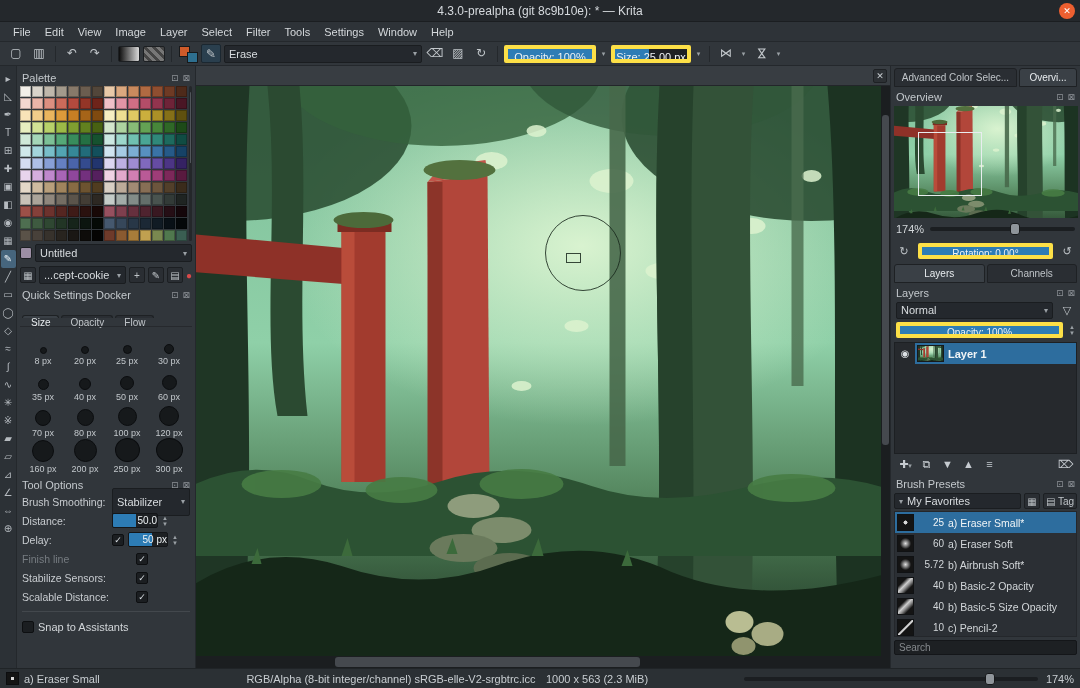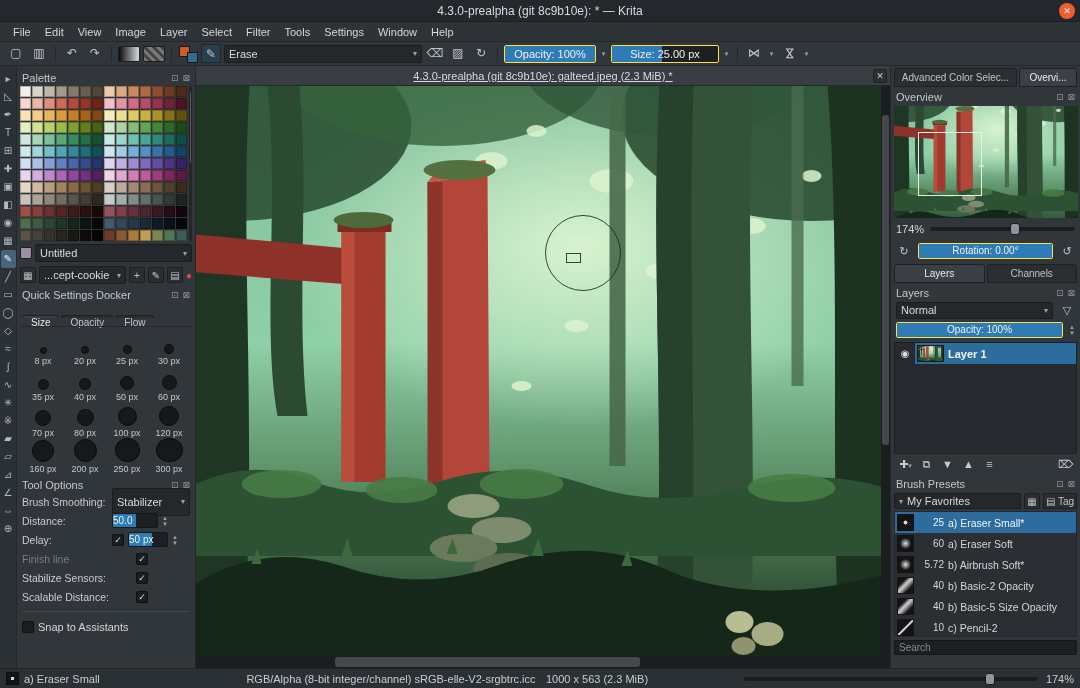--- a/index.html
+++ b/index.html
@@ -22,21 +22,21 @@
   .tb-sep{width:1px;height:16px;background:#24282c;margin:0 3px}
   .chip{width:22px;height:16px;border:1px solid #1c1f22;border-radius:2px;cursor:pointer}
   .chip.gradient{background:linear-gradient(90deg,#0c0c0c,#d9d9d9)}
   .chip.pattern{background:repeating-linear-gradient(45deg,#777 0 3px,#444 3px 6px)}
   .fgbg{position:relative;width:20px;height:18px;cursor:pointer}
   .fgbg .fg{position:absolute;left:1px;top:1px;width:11px;height:11px;background:#cf5b2a;border:1px solid #17191b}
   .fgbg .bg{position:absolute;right:0;bottom:0;width:11px;height:11px;background:#2e6f8f;border:1px solid #17191b}
   .combo{display:flex;align-items:center;background:#24282d;border:1px solid #1a1d20;border-radius:2px;
          height:18px;padding:0 4px;gap:4px;color:#d8dcdf;cursor:pointer}
   .combo .caret{margin-left:auto;color:#9aa0a5;font-size:8px}
-  .kslider{position:relative;height:18px;background:var(--input-dark,#1d2023);border:1px solid #fde047;border-radius:2px;
+  .kslider{position:relative;height:18px;background:var(--input-dark,#1d2023);border:4px solid #fde047;border-radius:2px;
            overflow:hidden;color:#eef2f4;cursor:pointer}
   .kslider .fill{position:absolute;left:0;top:0;bottom:0;background:var(--slider-fill,#2d7cb5)}
   .kslider .lbl{position:relative;display:block;text-align:center;line-height:16px;font-size:11px;white-space:nowrap}
   .mini-caret{width:9px;height:18px;line-height:18px;font-size:7px;color:#9aa0a5;text-align:center;cursor:pointer}
 
   
   #main{position:absolute;left:0;top:66px;right:0;bottom:20px}
   #toolstrip{position:absolute;left:0;top:0;bottom:0;width:17px;background:#2c3136;border-right:1px solid #24282c;
              display:flex;flex-direction:column;align-items:center;padding-top:4px}
   .tool{width:15px;height:18px;line-height:18px;text-align:center;font-size:10px;color:#b6bbc0;cursor:pointer;border-radius:2px}
@@ -74,21 +74,21 @@
   .size-lbl{font-size:9px;color:#c2c7cb;line-height:10px}
 
   
   .to-row{display:flex;align-items:center;height:19px;gap:4px;padding:0 2px}
   .to-lab{width:86px;color:#c8ccd0;font-size:10.5px;white-space:nowrap;overflow:hidden}
   .to-lab.dim{color:#767c81}
   .cb{width:12px;height:12px;background:#1b1e21;border:1px solid #0d0f11;border-radius:2px;display:inline-flex;
       align-items:center;justify-content:center;font-size:9px;color:#d8dee2;cursor:pointer;flex:none}
   .cb.checked::after{content:"✓"}
   .spin{position:relative;height:15px;background:var(--input-dark,#1d2023);border:1px solid #141619;border-radius:2px;
-        overflow:hidden;color:#eef2f4;font-size:10px;text-align:left;line-height:13px;cursor:pointer}
+        overflow:hidden;color:#eef2f4;font-size:10px;text-align:right;line-height:13px;cursor:pointer}
   .spin .fill{position:absolute;left:0;top:0;bottom:0;background:var(--slider-fill,#2d7cb5)}
   .spin .lbl{position:relative}
   .spin-arrows{display:flex;flex-direction:column;font-size:6px;color:#9aa0a5;line-height:6px;cursor:pointer}
   .divider{height:1px;background:#43484d;margin:5px 2px}
 
   
   #canvas-tabbar{height:20px;background:#383d42;border-bottom:1px solid #23262a;display:flex;align-items:center;justify-content:center;position:relative}
   #canvas-tab-title{font-size:11px;color:#d6dade;text-decoration:underline}
   #canvas-tab-close{position:absolute;right:3px;top:3px;width:14px;height:14px;background:#2c3034;border:1px solid #1e2124;
                     color:#c6cbcf;font-size:9px;line-height:12px;text-align:center;border-radius:2px;cursor:pointer}
@@ -259,21 +259,21 @@
     </span>
     <span class="tb-ic">⌫</span>
     <span class="tb-ic">▨</span>
     <span class="tb-ic">↻</span>
     <span class="tb-sep"></span>
     <span class="kslider" style="width:92px">
       <span class="fill" style="width:100%"></span>
       <span class="lbl">Opacity: 100%</span>
     </span>
     <span class="mini-caret">▾</span>
-    <span class="kslider" style="width:108px">
+    <span class="kslider" style="width:80px">
       <span class="fill" style="width:47%"></span>
       <span class="lbl">Size: 25.00 px</span>
     </span>
     <span class="mini-caret">▾</span>
     <span class="tb-sep"></span>
     <span class="tb-ic">⋈</span>
     <span class="mini-caret">▾</span>
     <span class="tb-ic" style="transform:rotate(90deg)">⋈</span>
     <span class="mini-caret">▾</span>
   </div>
@@ -652,21 +652,20 @@
       </div>
       <div class="divider"></div>
       <div class="to-row">
         <span class="cb"></span>
         <span>Snap to Assistants</span>
       </div>
     </div>
 
     <div id="canvas-col">
       <div id="canvas-tabbar">
-        <span id="canvas-tab-title">4.3.0-prealpha (git 8c9b10e): galteed.jpeg (2.3 MiB) *</span>
         <span id="canvas-tab-close">✕</span>
       </div>
       <div id="canvas-view">
         <svg id="canvas-art" viewBox="0 0 694 570" preserveAspectRatio="xMidYMid slice">
           <use href="#forest" xlink:href="#forest"></use>
         </svg>
         <div id="brush-cursor">
           <div id="brush-cursor-inner"></div>
         </div>
         <div id="canvas-vscroll">

